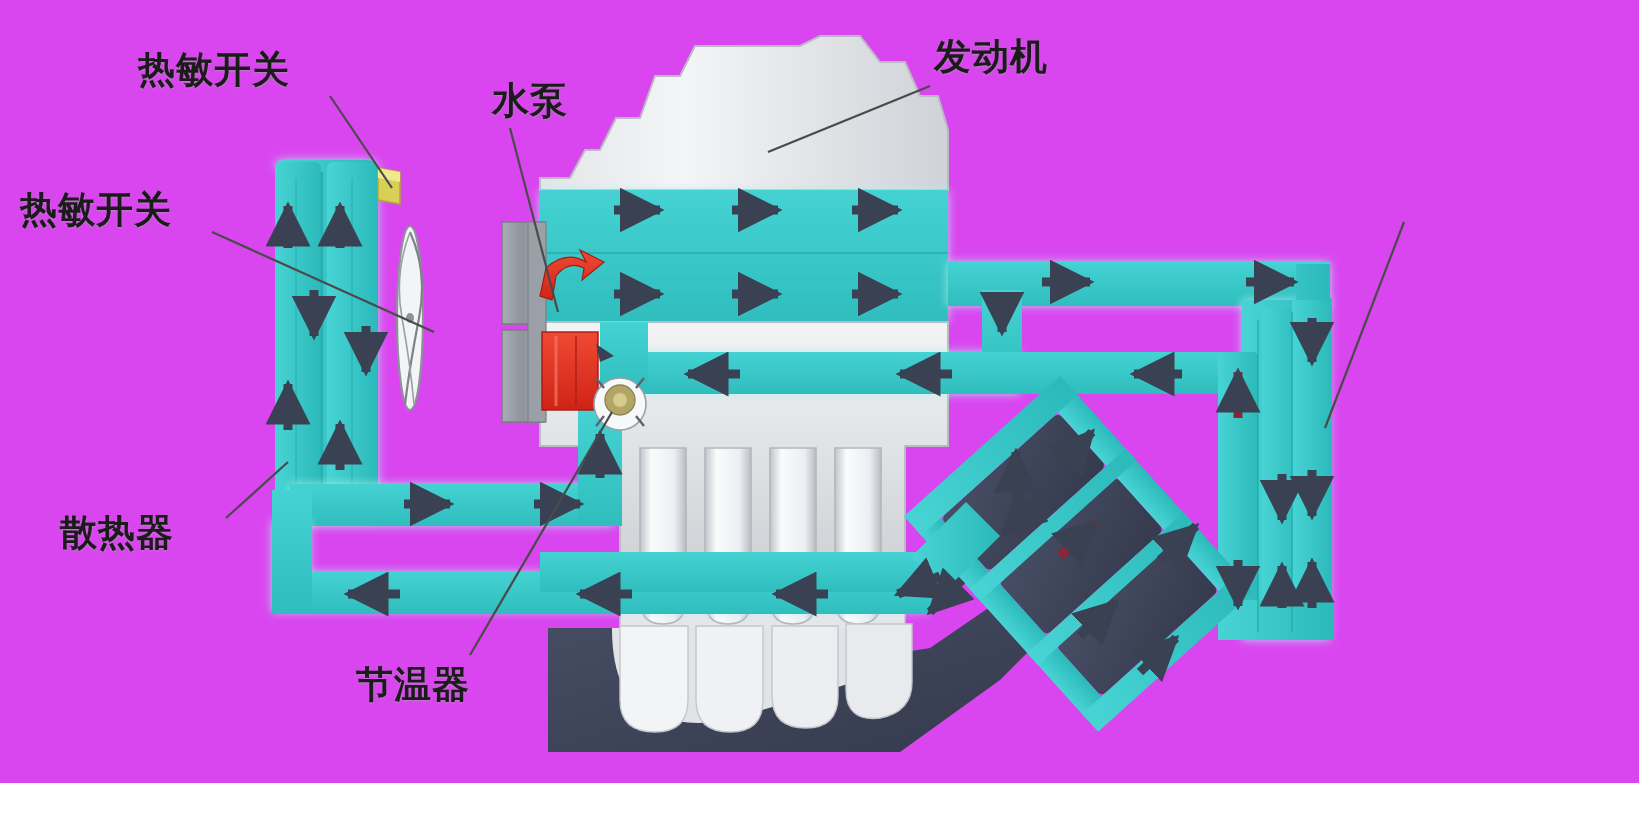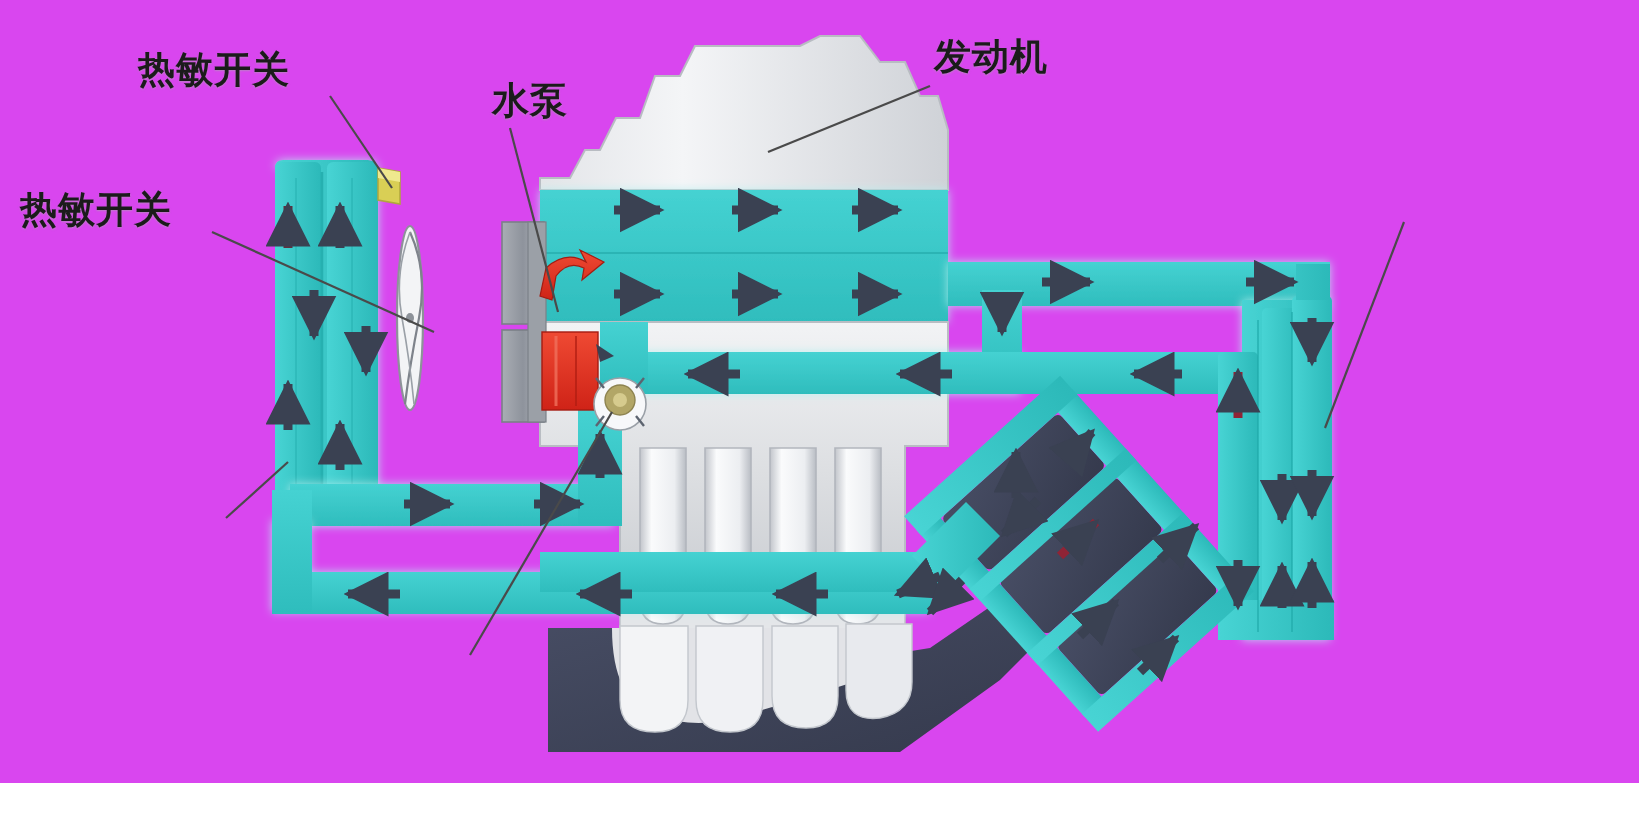--- a/index.html
+++ b/index.html
@@ -270,14 +270,16 @@
         <line x1="1404" y1="222" x2="1325" y2="428"></line>
         <line x1="226" y1="518" x2="288" y2="462"></line>
         <line x1="470" y1="655" x2="612" y2="412"></line>
       </g>
   </svg>
 
   <div class="lbl" style="left:138px;top:45px;font-size:37px;">热敏开关</div>
   <div class="lbl" style="left:20px;top:185px;font-size:37px;">热敏开关</div>
   <div class="lbl" style="left:444px;top:76px;font-size:37px;margin-left:48px;">水泵</div>
   <div class="lbl" style="left:934px;top:32px;font-size:37px;">发动机</div>
+  <div class="lbl" style="left:60px;top:508px;font-size:37px;">散热器</div>
+  <div class="lbl" style="left:356px;top:660px;font-size:37px;">节温器</div>
 
 </div>
 
 </body></html>

